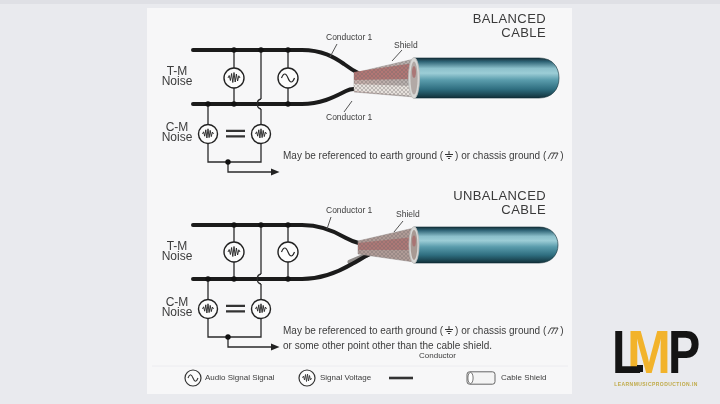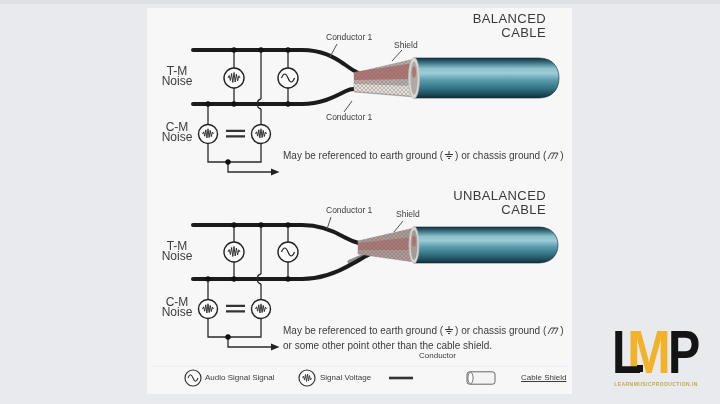--- a/index.html
+++ b/index.html
@@ -239,21 +239,21 @@
           </svg></span><span>) or chassis ground (</span><span class="gicon"><svg width="12" height="8" viewBox="0 0 12 8">
             <path d="M4,1 H11 M1,7 L4,1 M4.5,7 L7.5,1 M8,7 L11,1" stroke="#333" stroke-width="0.9" fill="none"></path>
           </svg></span><span>)</span>
     </div>
     <div class="note-line">or some other point other than the cable shield.</div>
   </div>
 
   <div class="txt legendlabel" style="left:205px;top:373px;">Audio Signal Signal</div>
   <div class="txt legendlabel" style="left:320px;top:373px;">Signal Voltage</div>
   <div class="txt legendlabel" style="left:419px;top:351px;">Conductor</div>
-  <div class="txt legendlabel" style="left:521px;top:373px;text-decoration:underline;">Cable Shield</div>
+  <div class="txt legendlabel" style="left:501px;top:373px;">Cable Shield</div>
 
   <div>
     <span class="logo-letter" style="left:668px;top:322px;color:#141414;z-index:1;">P</span>
     <span class="logo-letter" style="left:627px;top:322px;color:#f2b32b;z-index:2;transform:scaleX(.85);">M</span>
     <span class="logo-letter" style="left:612px;top:322px;color:#141414;z-index:3;">L</span>
     <span class="logo-dot" style="z-index:4;"></span>
     <div class="logo-caption">LEARNMUSICPRODUCTION.IN</div>
   </div>
 </div>
 

